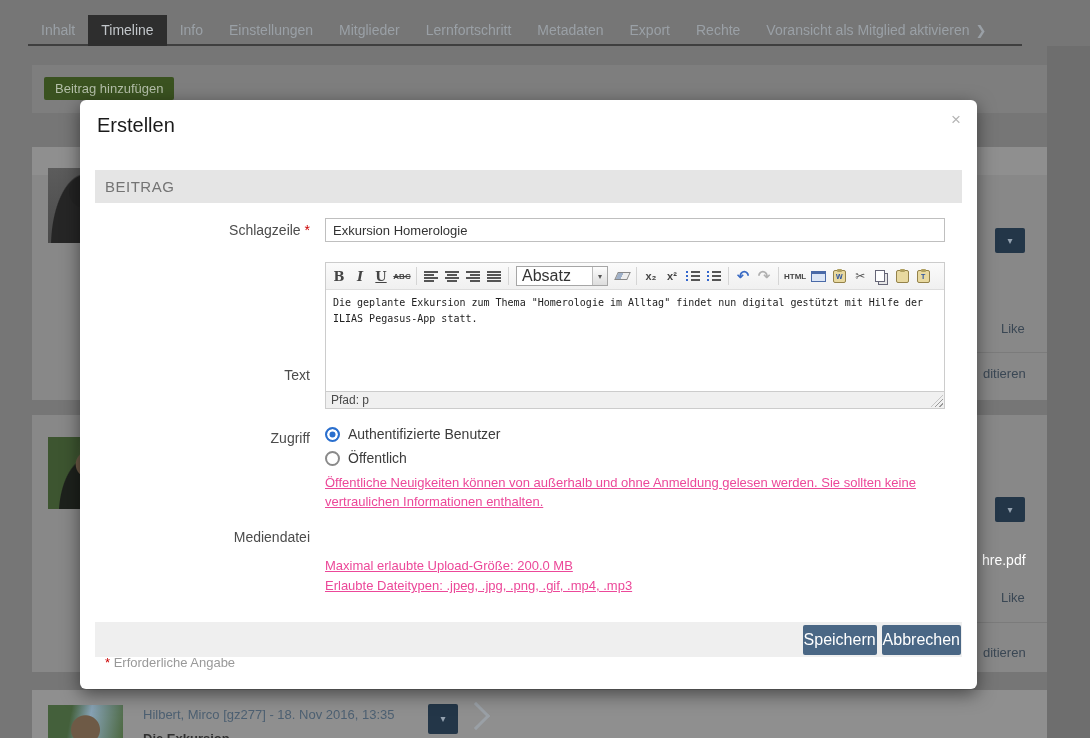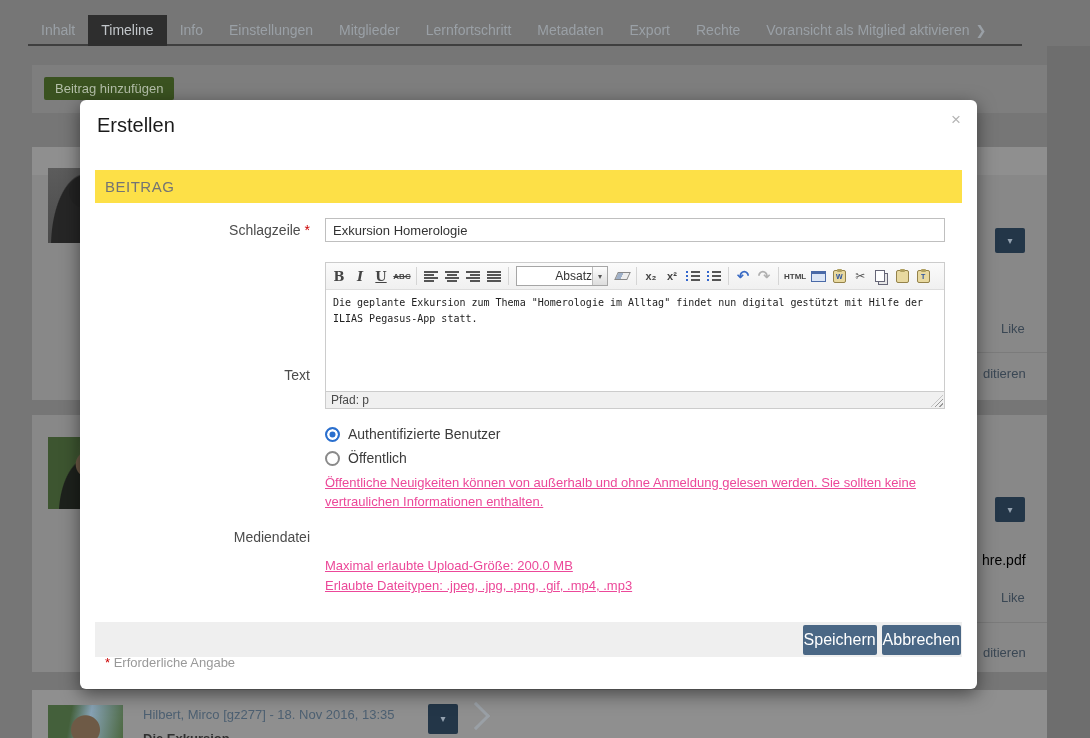--- a/index.html
+++ b/index.html
@@ -34,34 +34,34 @@
                radial-gradient(ellipse at 55% 110%, #1d211c 0 30px, transparent 31px),
                linear-gradient(100deg,#3d5530 0 35%, #5d7346 60%, #46603a); }
   .avatar3 { left:48px; top:705px; width:75px; height:33px;
     background:radial-gradient(circle at 50% 75%, #6e5a46 0 14px, transparent 15px),
                linear-gradient(100deg,#44603b 0 30%, #87a2b5 55%, #4c6840); }
 
   .bg-caret-btn { position:absolute; width:30px; height:25px; background:#233648; border:none;
                   border-radius:2px; color:#94a2b0; font-size:10px; line-height:25px; text-align:center; }
   .bg-link { position:absolute; font-size:13px; color:#3a4754; }
   .bg-divider { position:absolute; left:960px; width:87px; height:1px; background:#7b7b7b; }
-  .bg-file { position:absolute; font-size:14px; color:#000000; }
+  .bg-file { position:absolute; font-size:14px; color:#ffffff; }
   .bg-author { position:absolute; left:143px; top:707px; font-size:13px; color:#4d6072; }
   .bg-partial { position:absolute; left:143px; top:731px; height:7px; overflow:hidden;
                 font-size:13px; font-weight:bold; color:#2f2f2f; }
   .bg-chevron { position:absolute; left:466px; top:706px; width:20px; height:20px;
                 border-top:3px solid #9aa0a6; border-right:3px solid #9aa0a6;
                 transform:rotate(45deg); }
 
   
   .modal { position:absolute; left:80px; top:100px; width:897px; height:589px; background:#fff;
            border-radius:6px; box-shadow:0 5px 18px rgba(0,0,0,.5); }
   .m-title { position:absolute; left:17px; top:14px; font-size:20px; color:#1a1a1a; }
   .m-close { position:absolute; right:16px; top:10px; font-size:17px; color:#b5b5b5; cursor:pointer; }
-  .m-section { position:absolute; left:15px; top:70px; width:867px; height:33px; background:#fde047;
+  .m-section { position:absolute; left:15px; top:70px; width:867px; height:33px; background:#e5e5e5;
                color:#747474; font-size:15px; line-height:33px; padding-left:10px; letter-spacing:.5px; }
   .f-label { position:absolute; left:15px; width:215px; text-align:right; font-size:14px; color:#4c4c4c; }
   .req { color:#cc0000; }
   .headline-input { position:absolute; left:245px; top:118px; width:620px; height:24px;
                     border:1px solid #bfbfbf; padding:0 7px; font-size:13px; color:#333;
                     font-family:"Liberation Sans",sans-serif; }
 
   
   .editor { position:absolute; left:245px; top:162px; width:620px; border:1px solid #ccc; }
   .tb { height:27px; background:linear-gradient(#fbfbfb,#f0f0f0); border-bottom:1px solid #ddd;
@@ -80,21 +80,21 @@
   .ac { background-size:14px 2px,10px 2px,14px 2px,10px 2px; background-position:0 0,2px 3px,0 6px,2px 9px; }
   .ar { background-size:14px 2px,10px 2px,14px 2px,10px 2px; background-position:0 0,4px 3px,0 6px,4px 9px; }
   .aj { background-size:14px 2px,14px 2px,14px 2px,14px 2px; background-position:0 0,0 3px,0 6px,0 9px; }
   .ul-ico { width:14px; height:11px; background-repeat:no-repeat;
     background-image:linear-gradient(#36c,#36c),linear-gradient(#36c,#36c),linear-gradient(#36c,#36c),
                      linear-gradient(#555,#555),linear-gradient(#555,#555),linear-gradient(#555,#555);
     background-size:2px 2px,2px 2px,2px 2px,9px 2px,9px 2px,9px 2px;
     background-position:0 0,0 4px,0 8px,5px 0,5px 4px,5px 8px; }
   .fmt-select { display:flex; align-items:center; width:92px; height:20px; border:1px solid #a6a6a6;
                 background:#fff; margin:0 2px; cursor:pointer; }
-  .fmt-select .val { flex:1; font-size:12px; color:#333; padding-left:5px;text-align:right; }
+  .fmt-select .val { flex:1; font-size:16px; color:#333; padding-left:5px; }
   .fmt-select .arr { width:15px; height:100%; border-left:1px solid #bbb;
                      background:linear-gradient(#fdfdfd,#ddd); font-size:8px; color:#555;
                      display:flex; align-items:center; justify-content:center; }
   .eraser { width:13px; height:8px; transform:skewX(-25deg);
             background:linear-gradient(90deg,#9fb0c8 0 45%,#eee 45%); border:1px solid #888; }
   .undo { color:#3a6bc4; font-weight:bold; font-size:15px; }
   .redo { color:#b0b0b0; font-weight:bold; font-size:15px; }
   .html-ico { font-size:8px; font-weight:bold; color:#444; letter-spacing:0; }
   .fullscr { width:15px; height:11px; border:1px solid #4a6aa8; background:#dce6f6;
              box-shadow:inset 0 2px 0 #4a6aa8; }
@@ -256,20 +256,21 @@
             <span class="clip">T</span>
           </span>
       </div>
       <div class="ed-content">Die geplante Exkursion zum Thema "Homerologie im Alltag" findet nun digital gestützt mit Hilfe der ILIAS Pegasus-App statt.</div>
       <div class="ed-status">
         <span>Pfad: p</span>
         <span class="grip"></span>
       </div>
     </div>
 
+    <div class="f-label" style="top:330px;">Zugriff</div>
     <div class="radio-row" style="top:326px;">
       <span class="radio on"></span>
       <span class="radio-label">Authentifizierte Benutzer</span>
     </div>
     <div class="radio-row" style="top:350px;">
       <span class="radio off"></span>
       <span class="radio-label">Öffentlich</span>
     </div>
     <div class="hint" style="top:373px;">Öffentliche Neuigkeiten können von außerhalb und ohne Anmeldung gelesen werden. Sie sollten keine vertraulichen Informationen enthalten.</div>
 

